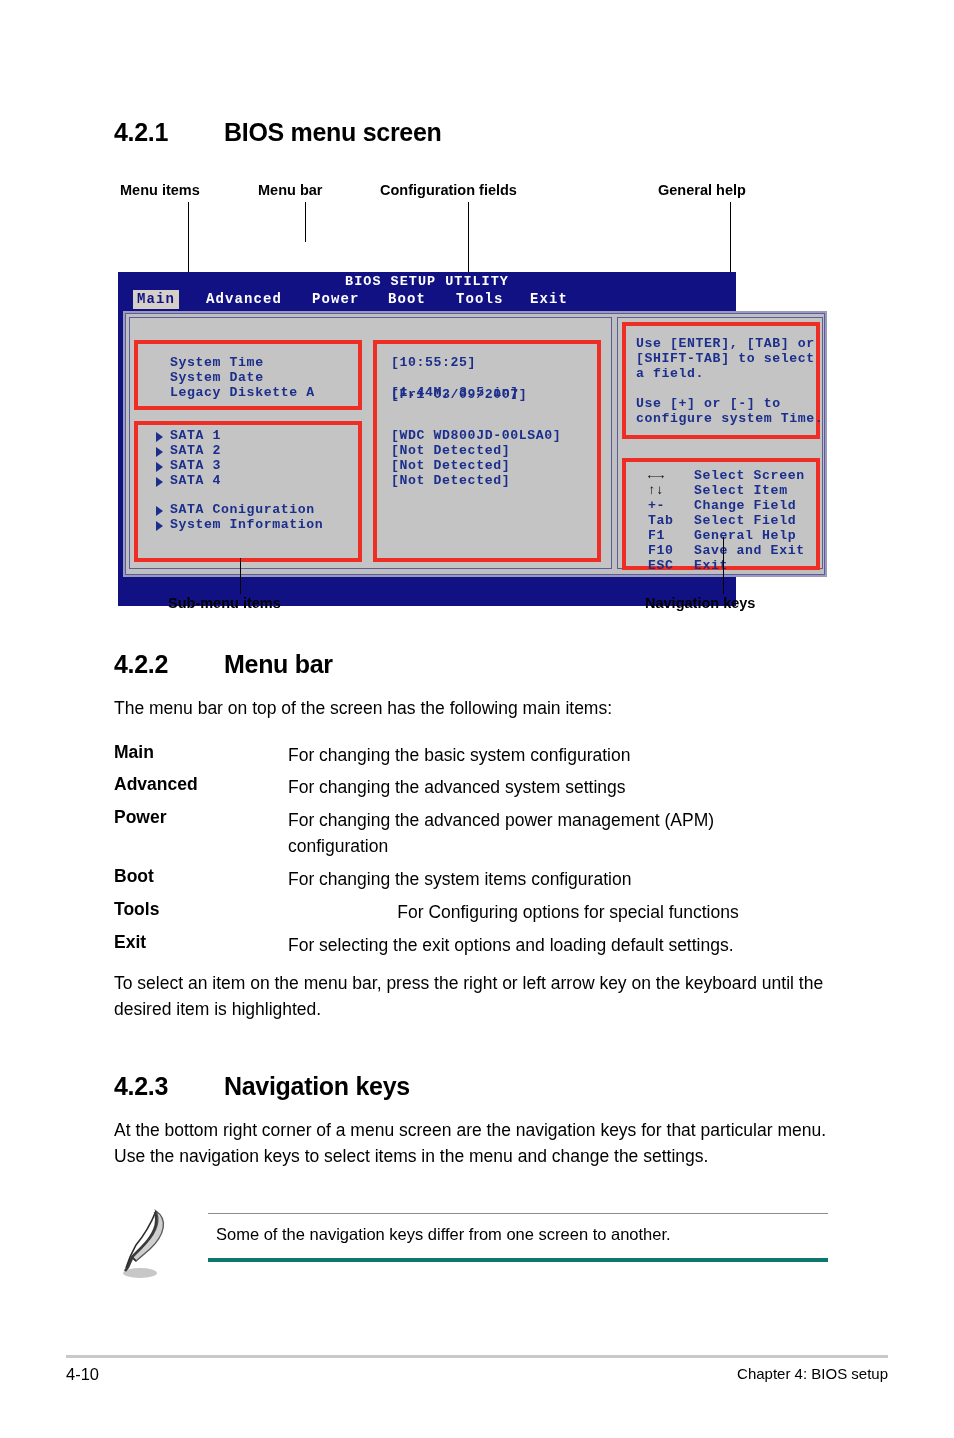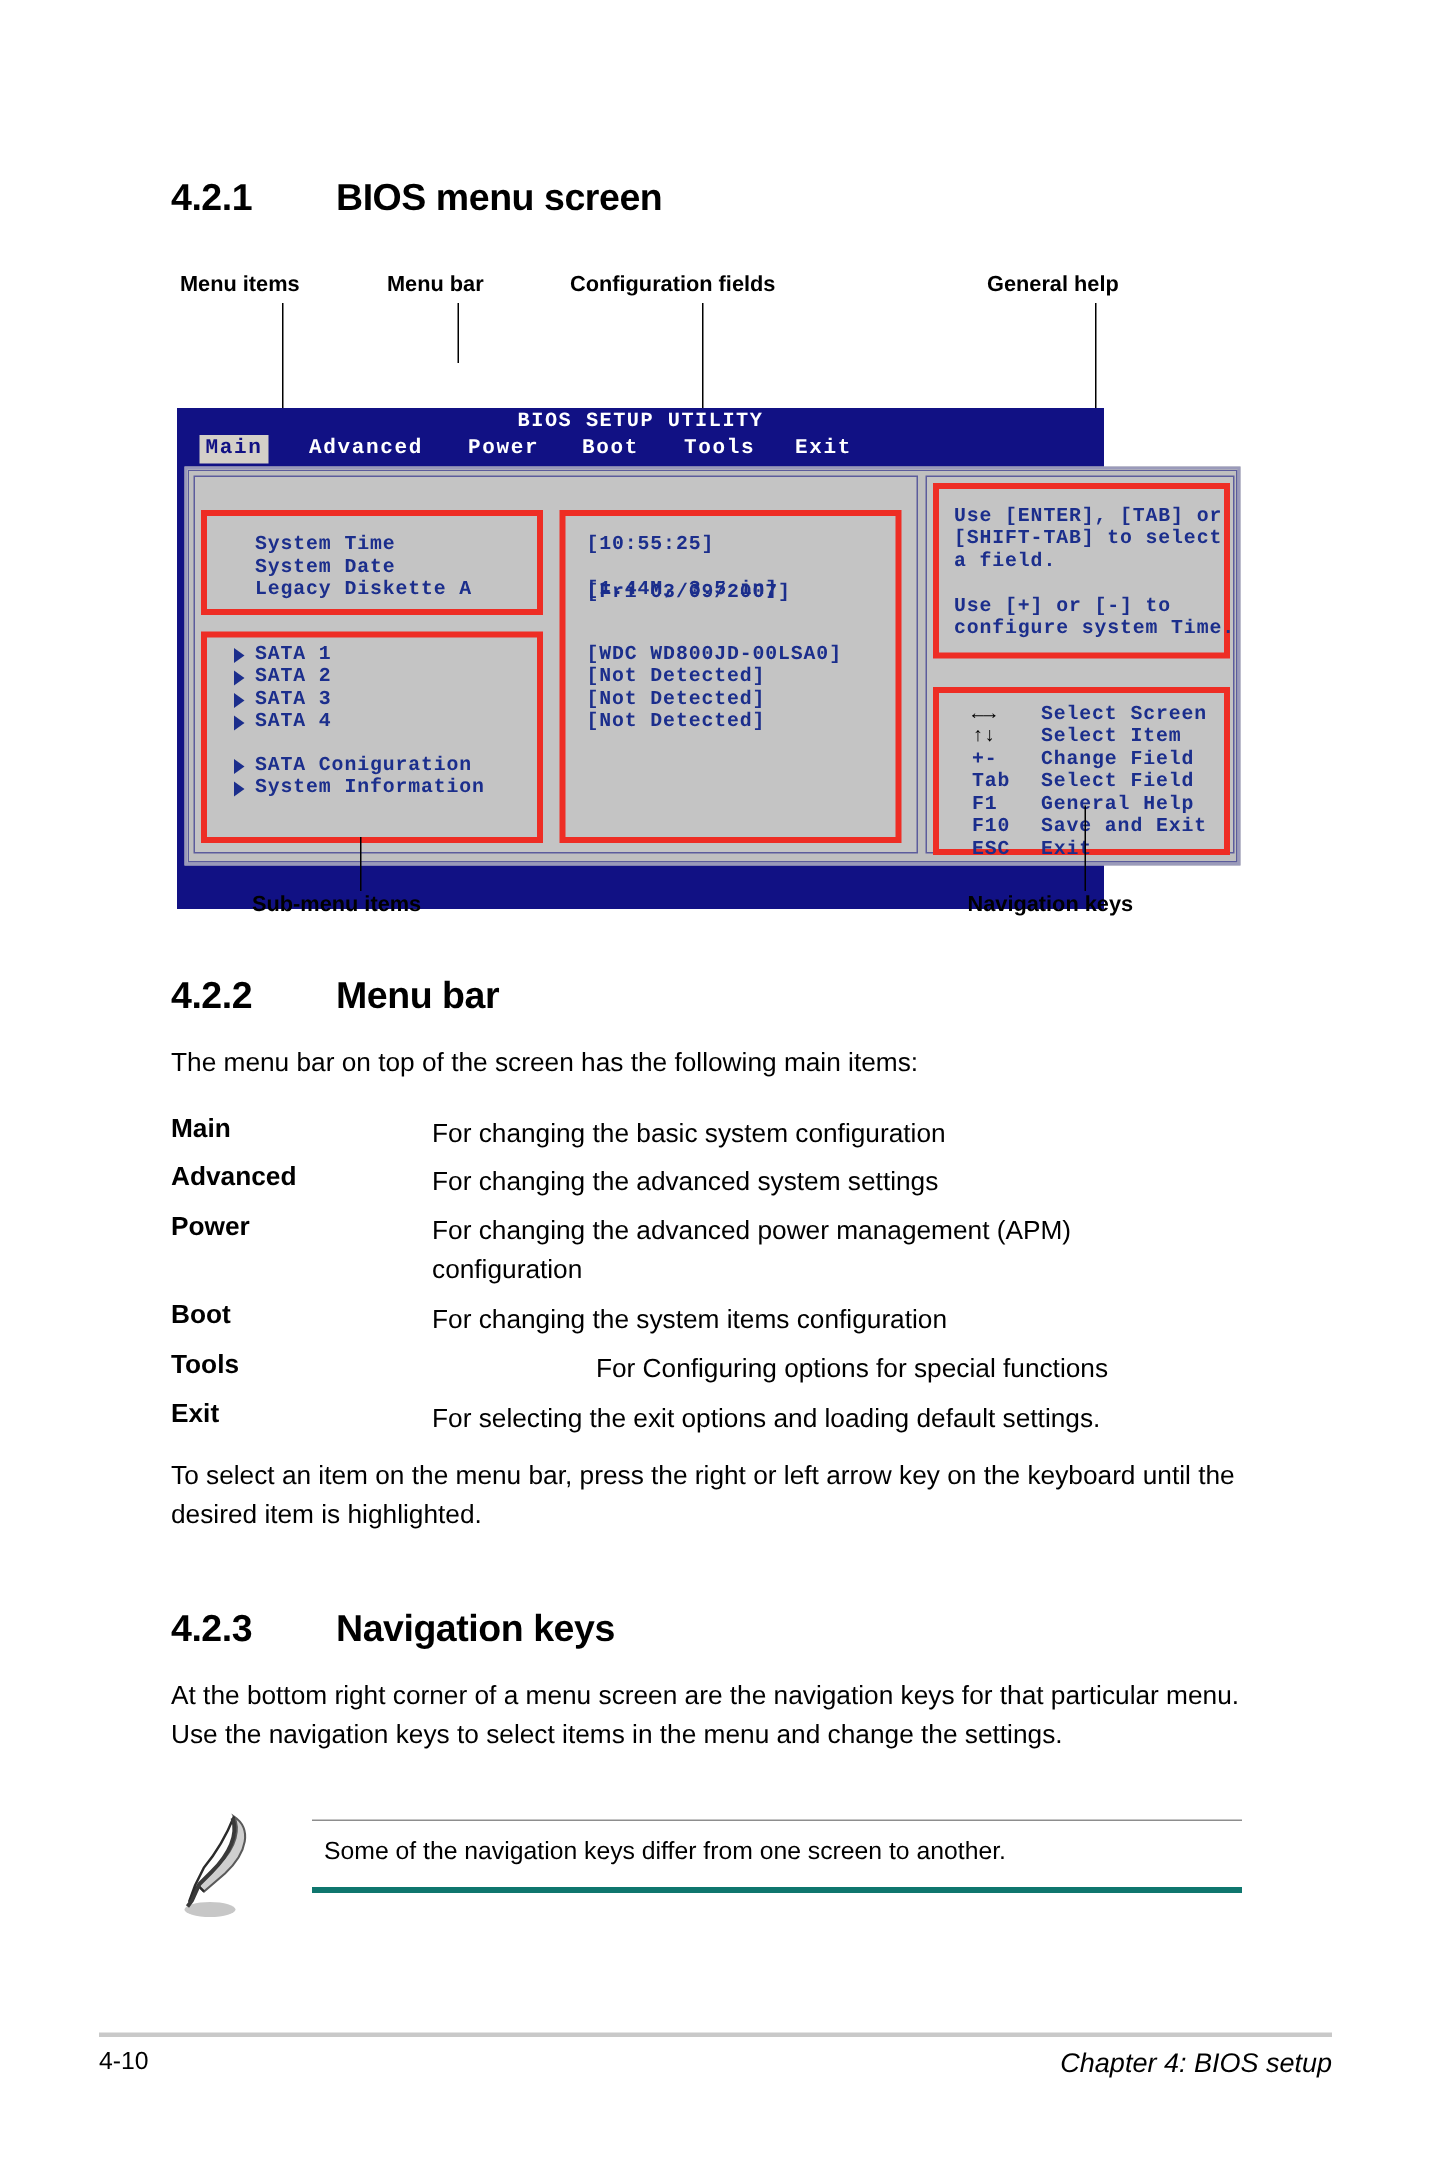--- a/index.html
+++ b/index.html
@@ -207,22 +207,21 @@
   #footer-left {
     position: absolute;
     left: 66px;
     top: 1365px;
     font-size: 16.5px;
   }
   #footer-right {
     position: absolute;
     right: 66px;
     top: 1365px;
-    font-size: 18px;
-    font-style: italic;
+    font-size: 15px;
   }
 </style>
 </head>
 <body>
 
 <div class="sec-head" style="left:114px; top:118px;">
   <span class="sec-num">4.2.1</span><span>BIOS menu screen</span>
 </div>
 
 <div class="callout" style="left:120px; top:182px;">Menu items</div>

